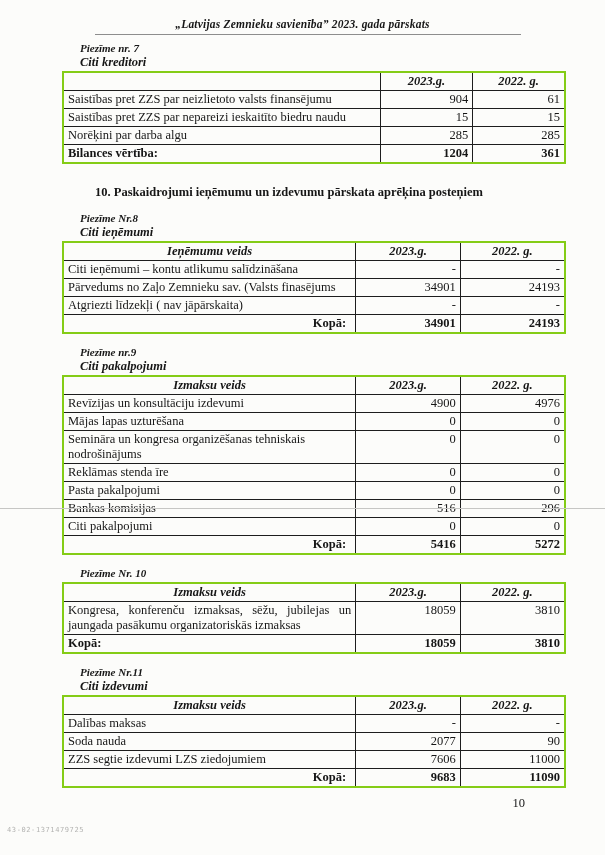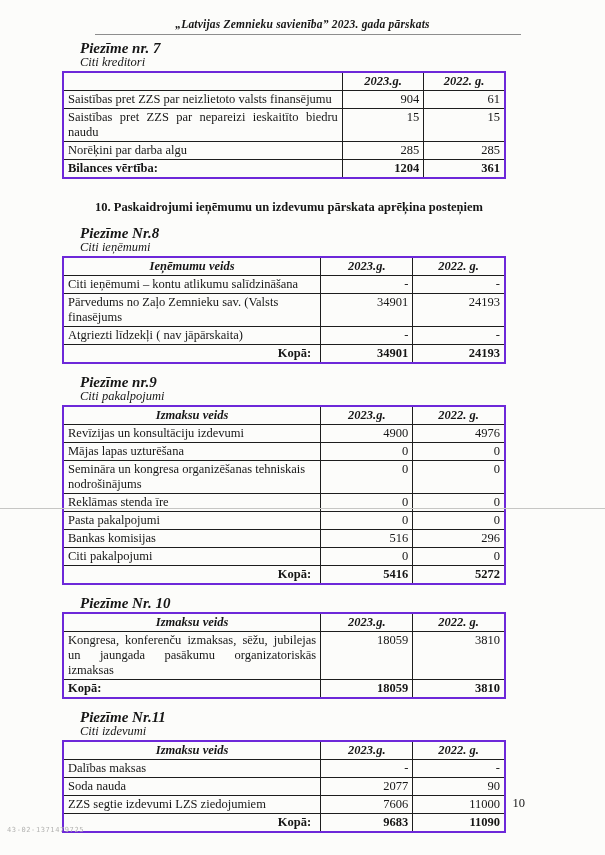--- a/index.html
+++ b/index.html
@@ -22,42 +22,42 @@
     letter-spacing:0.2px;
   }
   .header-rule {
     margin:4px 0 0 95px;
     width:426px; height:0;
     border:none;
     border-top:1.6px solid #8d8d8d;
   }
   .note-title {
     margin:0 4px 0 80px;
-    font-size:15px; font-weight:bold; font-style:italic;
+    font-size:11px; font-weight:bold; font-style:italic;
     line-height:14px;
   }
   .note-title.first { margin-top:6px; }
   .note-subtitle {
     margin:0 0 0 80px;
-    font-size:12.5px; font-weight:normal; font-style:italic;
+    font-size:12.5px; font-weight:bold; font-style:italic;
     line-height:14px;
   }
   .section-heading {
     margin:21px 0 0 95px;
     font-size:12.5px; font-weight:bold;
     line-height:15px;
   }
   .note { margin-top:11px; }
   .note.n7 { margin-top:0; }
   .fin-table {
     margin:2px 0 0 62px;
-    width:444px;
+    width:504px;
     border-collapse:collapse;
     table-layout:fixed;
-    border:2px solid #6d28d9;
+    border:2px solid #84cc16;
     font-size:12.5px;
   }
   .fin-table th, .fin-table td {
     border:1px solid #1d1d1d;
     padding:1px 4px;
     line-height:15px;
     vertical-align:top;
     overflow:hidden;
   }
   .fin-table th { font-weight:bold; font-style:italic; text-align:center; }

